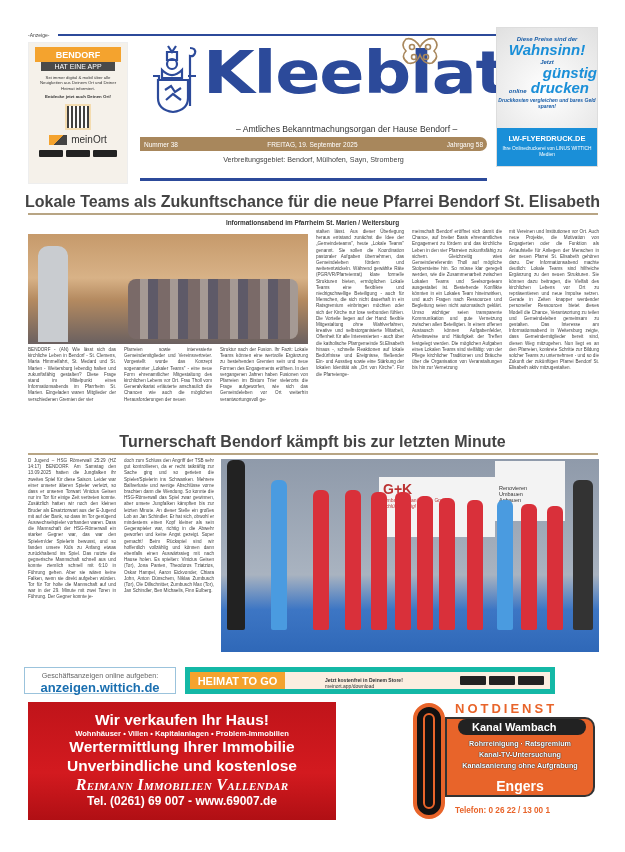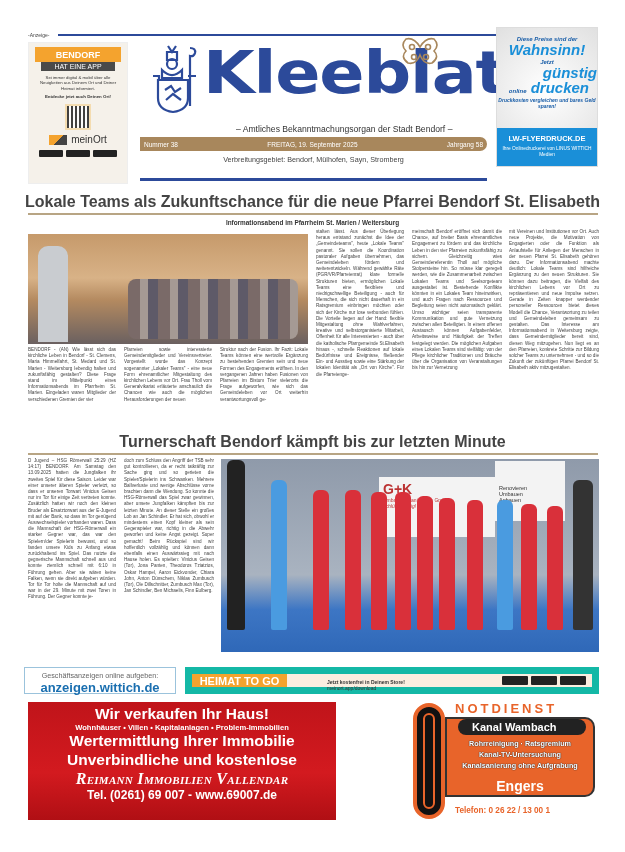--- a/index.html
+++ b/index.html
@@ -44,27 +44,27 @@
 .rule-gold{background:#b8a584;height:2px}
 #sub1{left:0;width:625px;top:219px;text-align:center;font-size:6.4px;font-weight:bold;color:#333}
 .col{font-size:4.6px;line-height:6.2px;color:#444;text-align:justify;position:absolute}
 #photo1{left:28px;top:234px;width:280px;height:110px;background:linear-gradient(180deg,#c69a6b 0%,#d8b287 40%,#b48a60 60%,#6a6060 100%)}
 #photo2{left:221px;top:459px;width:378px;height:193px;background:linear-gradient(180deg,#8f9aaa 0%,#a9b3c0 60%,#3d76c4 78%,#2f68b8 100%)}
 .person{position:absolute;bottom:22px;width:16px;border-radius:6px 6px 2px 2px}
 
 #ad-gesch{left:24px;top:667px;width:152px;height:27px;border:1px solid #9bc3dc;text-align:center}
 #ad-gesch .a{font-size:7.2px;color:#666;margin-top:3px}
 #ad-gesch .b{font-size:13px;color:#1a6fb0;font-weight:bold}
-#ad-heimat{left:185px;top:667px;width:414px;height:27px;border:7px solid #14b8a6;display:flex;background:#fbeee0}
+#ad-heimat{left:185px;top:667px;width:370px;height:27px;border:5px solid #14b8a6;display:flex;background:#fbeee0}
 #ad-heimat .orange{width:95px;background:#f4a32e;color:#fff;font-weight:bold;font-size:11px;display:flex;align-items:center;justify-content:center}
 #ad-heimat .mid{flex:1;font-size:5px;padding:5px 0 0 40px;color:#333}
 #ad-heimat .stores{display:flex;gap:3px;align-items:center;padding-right:6px}
 #ad-heimat .stores div{width:26px;height:9px;background:#222;border-radius:1px}
 #ad-reimann{left:28px;top:702px;width:308px;height:118px;background:linear-gradient(180deg,#c0141a,#d31a1f 60%,#b00f14);color:#fff;text-align:center}
-#ad-reimann .a{font-size:15.5px;font-weight:bold;margin-top:3px}
+#ad-reimann .a{font-size:15.5px;font-weight:bold;margin-top:9px}
 #ad-reimann .b{font-size:7.6px;font-weight:bold}
 #ad-reimann .c{font-size:15.5px;font-weight:bold;line-height:1.22}
 #ad-reimann .d{font-family:"Liberation Serif",serif;font-style:italic;font-weight:bold;font-size:16px;font-variant:small-caps;letter-spacing:.3px}
 #ad-reimann .e{font-size:12px;font-weight:bold}
 #tire{left:413px;top:703px;width:32px;height:116px;border-radius:16px;background:#111;border:4px solid #e8642a}
 #tire::after{content:"";position:absolute;left:6px;top:6px;right:6px;bottom:6px;border-radius:10px;border:2px solid #e8642a}
 #notdienst{left:455px;top:701px;font-size:13px;font-weight:bold;letter-spacing:3px;color:#e8642a}
 #wambach-box{left:445px;top:717px;width:150px;height:80px;background:#e8642a;border:2px solid #333;border-radius:0 10px 10px 0}
 #wambach-name{left:458px;top:719px;width:128px;height:16px;background:#222;color:#fff;font-weight:bold;font-size:11px;border-radius:8px;padding-left:14px;line-height:16px}
 .wl{position:absolute;left:445px;width:150px;text-align:center;color:#fff;font-weight:bold;font-size:7.2px;text-shadow:0 0 1px #222,0 0 1px #222}
@@ -109,21 +109,21 @@
 <div class="abs" id="title">Kleeblatt</div>
 <svg class="abs" id="butterfly" viewBox="0 0 40 32">
   <g fill="none" stroke="#a8875c" stroke-width="1.6">
     <path d="M20 12 q-6 -10 -14 -8 q-6 6 0 12 q-6 6 2 12 q8 2 12 -8 q4 10 12 8 q8 -6 2 -12 q6 -6 0 -12 q-8 -2 -14 8z"></path>
     <circle cx="12" cy="12" r="2.5"></circle>
       <circle cx="14" cy="22" r="2.5"></circle>
       <circle cx="28" cy="12" r="2.5"></circle>
       <circle cx="26" cy="22" r="2.5"></circle>
   </g>
 </svg>
-<div class="abs" id="subtitle">– Amtliches Bekanntmachungsorgan der Stadt Bendorf –</div>
+<div class="abs" id="subtitle">– Amtliches Bekanntmachungsorgan der Hause Bendorf –</div>
 <div class="abs" id="infobar">
   <span>Nummer 38</span>
   <span>FREITAG, 19. September 2025</span>
   <span>Jahrgang 58</span>
 </div>
 <div class="abs" id="distribution">Verbreitungsgebiet: Bendorf, Mülhofen, Sayn, Stromberg</div>
 <div class="abs hr-blue" style="left:140px;top:178px;width:347px;height:3px"></div>
 
 <div class="abs" id="ad-right">
   <div class="l1">Diese Preise sind der</div>

